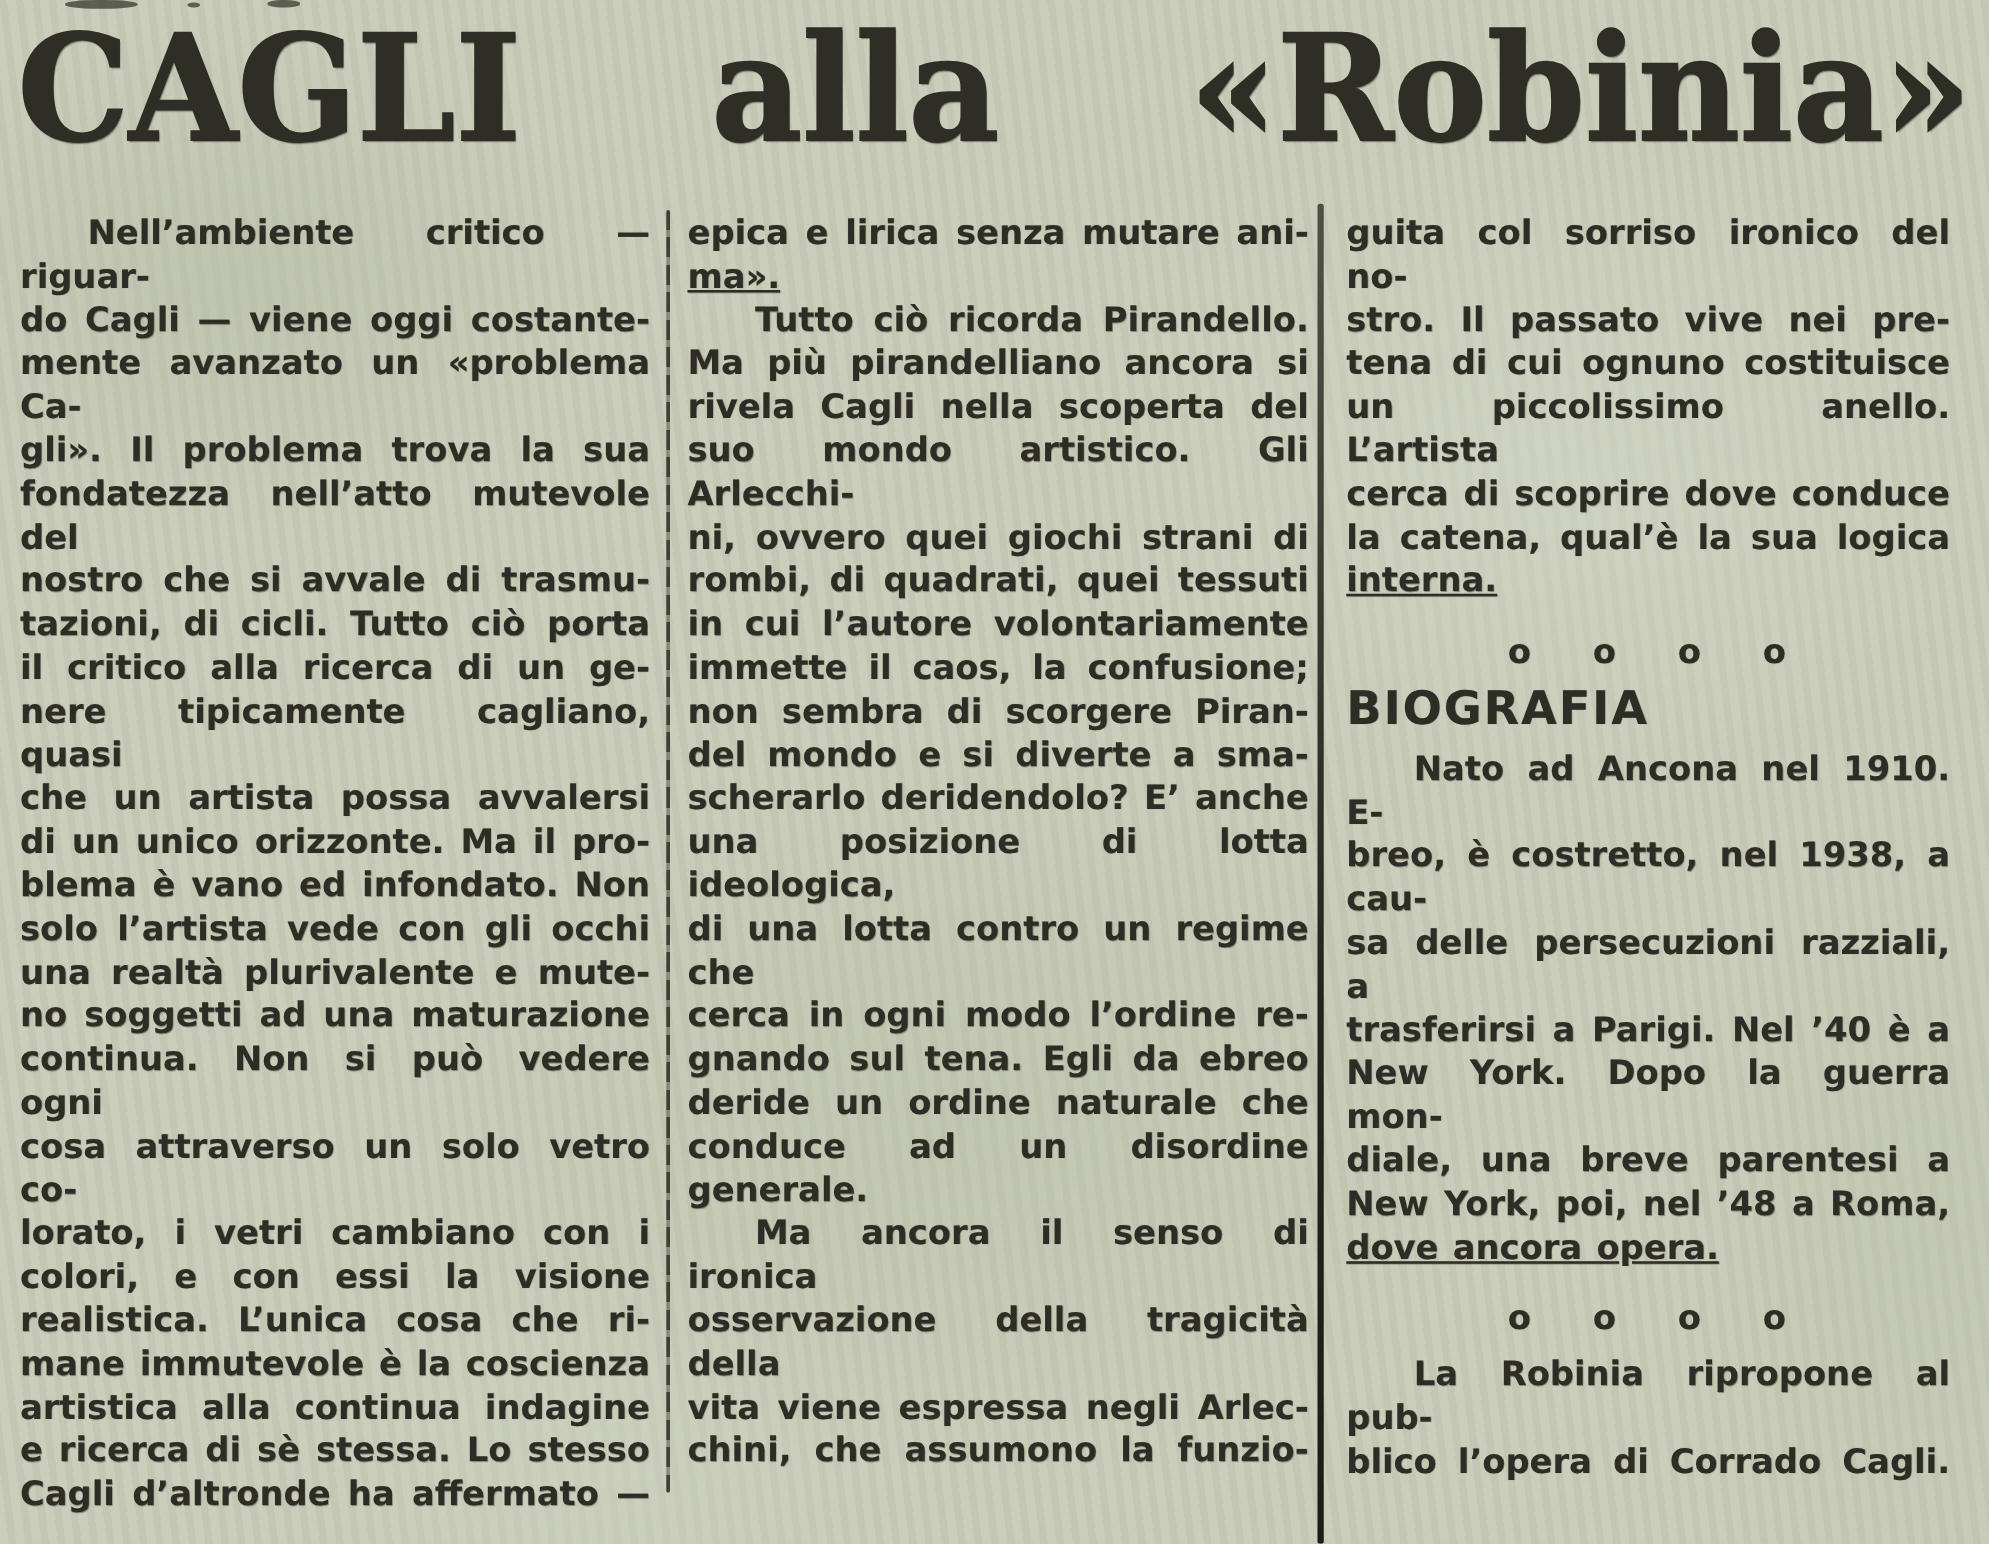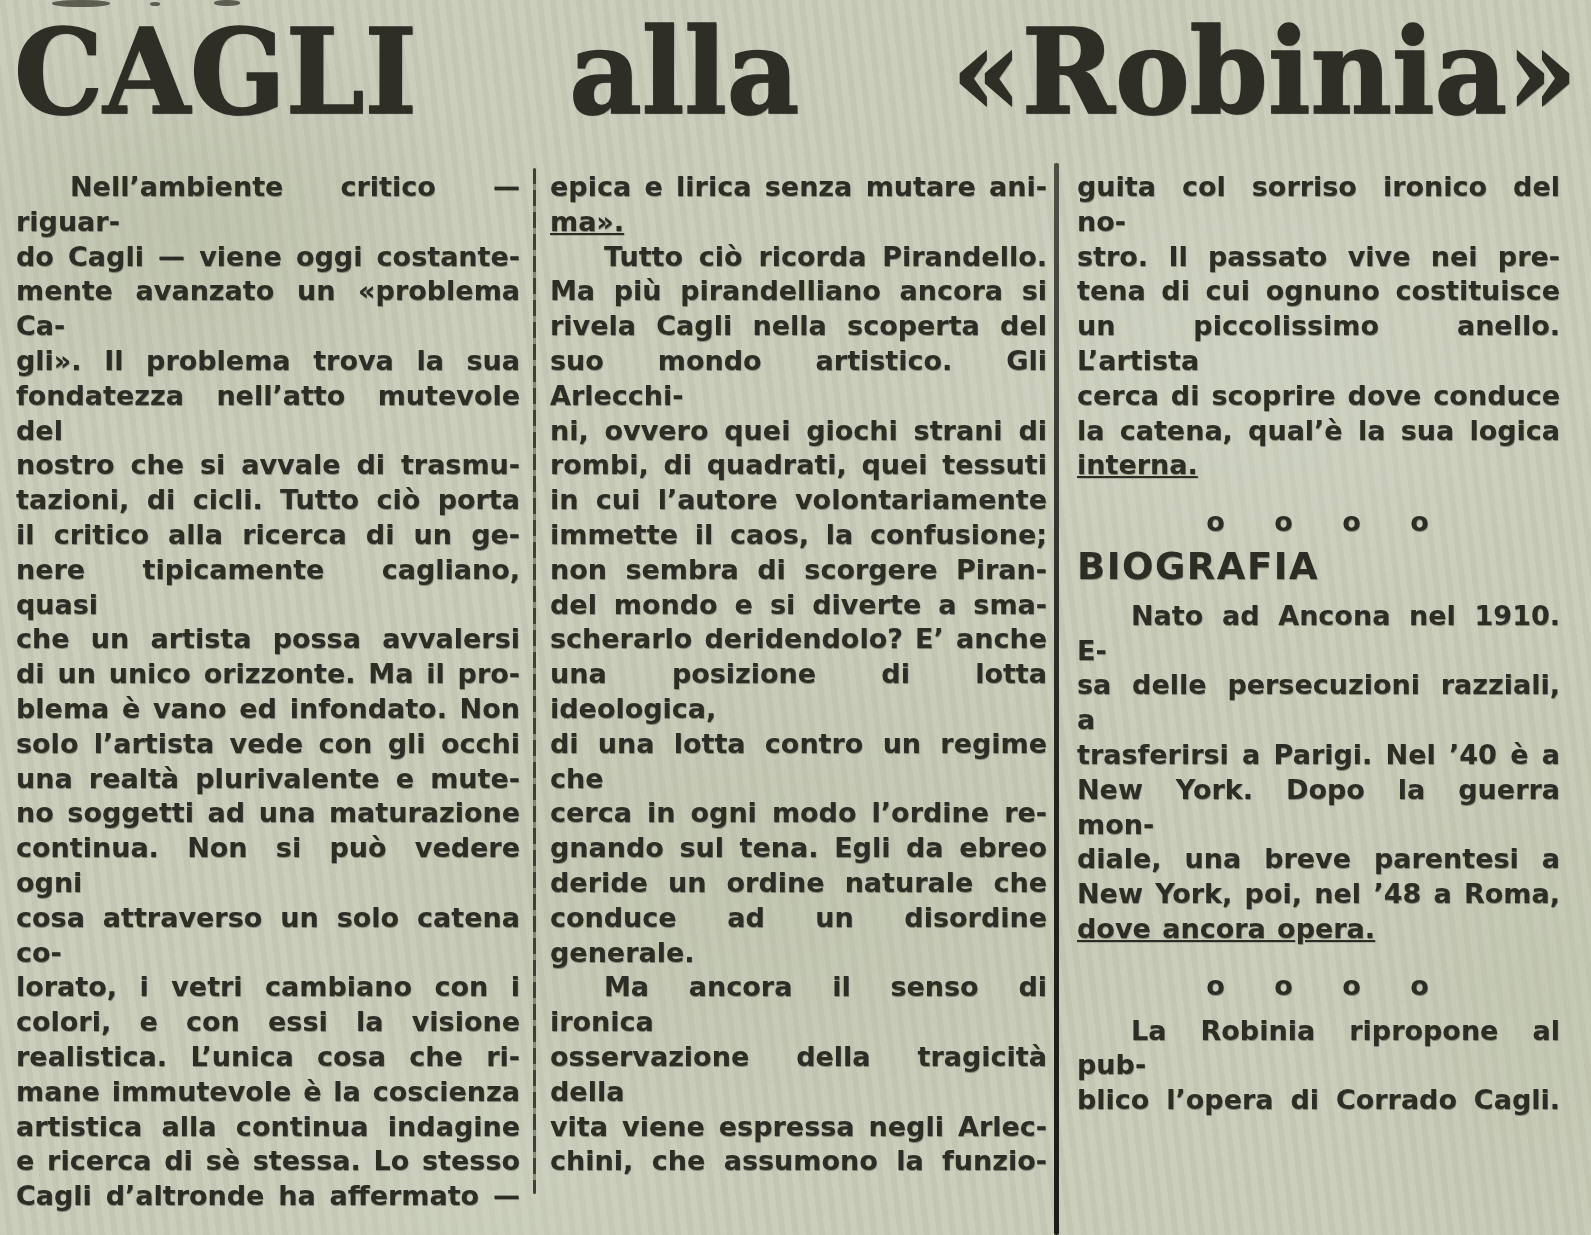--- a/index.html
+++ b/index.html
@@ -89,21 +89,21 @@
     <div class="ln j">tazioni, di cicli. Tutto ciò porta</div>
     <div class="ln j">il critico alla ricerca di un ge-</div>
     <div class="ln j">nere tipicamente cagliano, quasi</div>
     <div class="ln j">che un artista possa avvalersi</div>
     <div class="ln j">di un unico orizzonte. Ma il pro-</div>
     <div class="ln j">blema è vano ed infondato. Non</div>
     <div class="ln j">solo l’artista vede con gli occhi</div>
     <div class="ln j">una realtà plurivalente e mute-</div>
     <div class="ln j">no soggetti ad una maturazione</div>
     <div class="ln j">continua. Non si può vedere ogni</div>
-    <div class="ln j">cosa attraverso un solo catena co-</div>
+    <div class="ln j">cosa attraverso un solo vetro co-</div>
     <div class="ln j">lorato, i vetri cambiano con i</div>
     <div class="ln j">colori, e con essi la visione</div>
     <div class="ln j">realistica. L’unica cosa che ri-</div>
     <div class="ln j">mane immutevole è la coscienza</div>
     <div class="ln j">artistica alla continua indagine</div>
     <div class="ln j">e ricerca di sè stessa. Lo stesso</div>
     <div class="ln j">Cagli d’altronde ha affermato —</div>
   </div>
 <div id="col2" class="col">
     <div class="ln j">epica e lirica senza mutare ani-</div>
@@ -134,20 +134,21 @@
     <div class="ln j">guita col sorriso ironico del no-</div>
     <div class="ln j">stro. Il passato vive nei pre-</div>
     <div class="ln j">tena di cui ognuno costituisce</div>
     <div class="ln j">un piccolissimo anello. L’artista</div>
     <div class="ln j">cerca di scoprire dove conduce</div>
     <div class="ln j">la catena, qual’è la sua logica</div>
     <div class="ln l">interna.</div>
     <div class="ln sep">o o o o</div>
     <div class="ln h">BIOGRAFIA</div>
     <div class="ln j ind">Nato ad Ancona nel 1910. E-</div>
+    <div class="ln j">breo, è costretto, nel 1938, a cau-</div>
     <div class="ln j">sa delle persecuzioni razziali, a</div>
     <div class="ln j">trasferirsi a Parigi. Nel ’40 è a</div>
     <div class="ln j">New York. Dopo la guerra mon-</div>
     <div class="ln j">diale, una breve parentesi a</div>
     <div class="ln j">New York, poi, nel ’48 a Roma,</div>
     <div class="ln l">dove ancora opera.</div>
     <div class="ln sep">o o o o</div>
     <div class="ln j ind">La Robinia ripropone al pub-</div>
     <div class="ln j">blico l’opera di Corrado Cagli.</div>
   </div>

